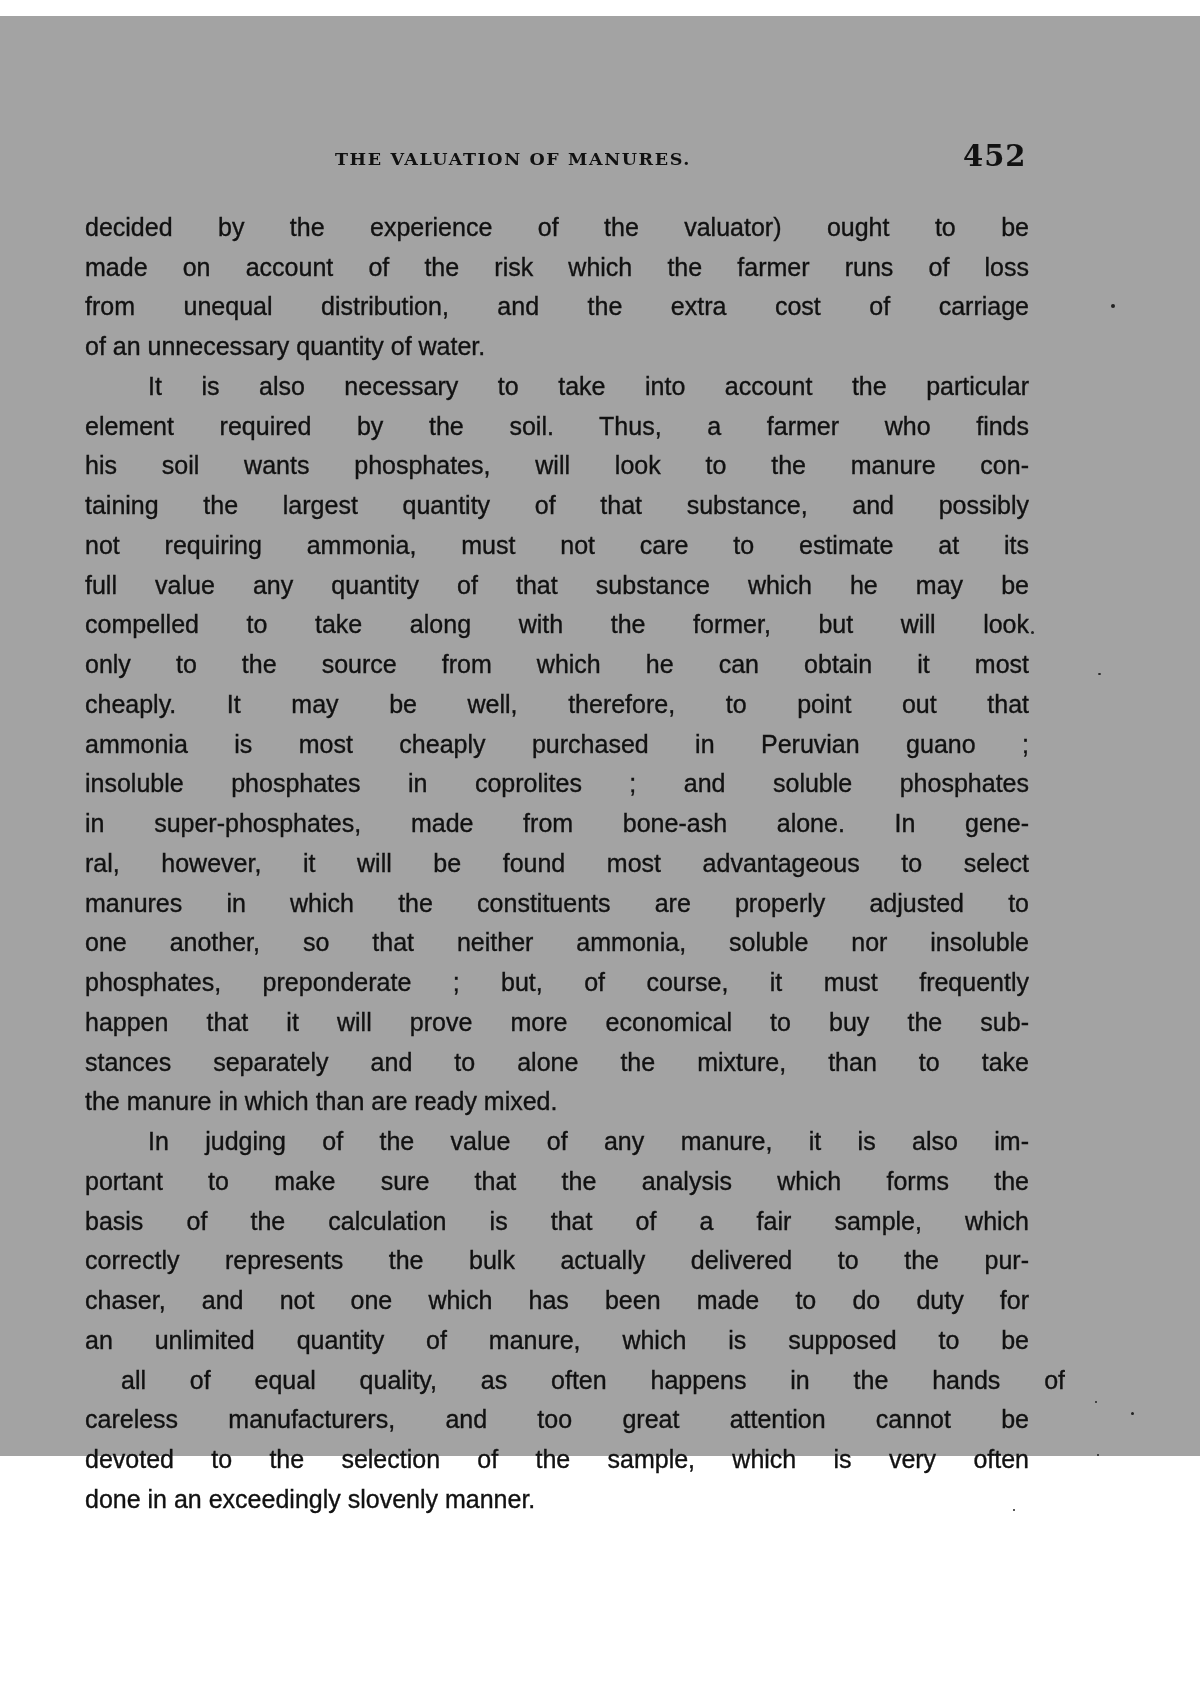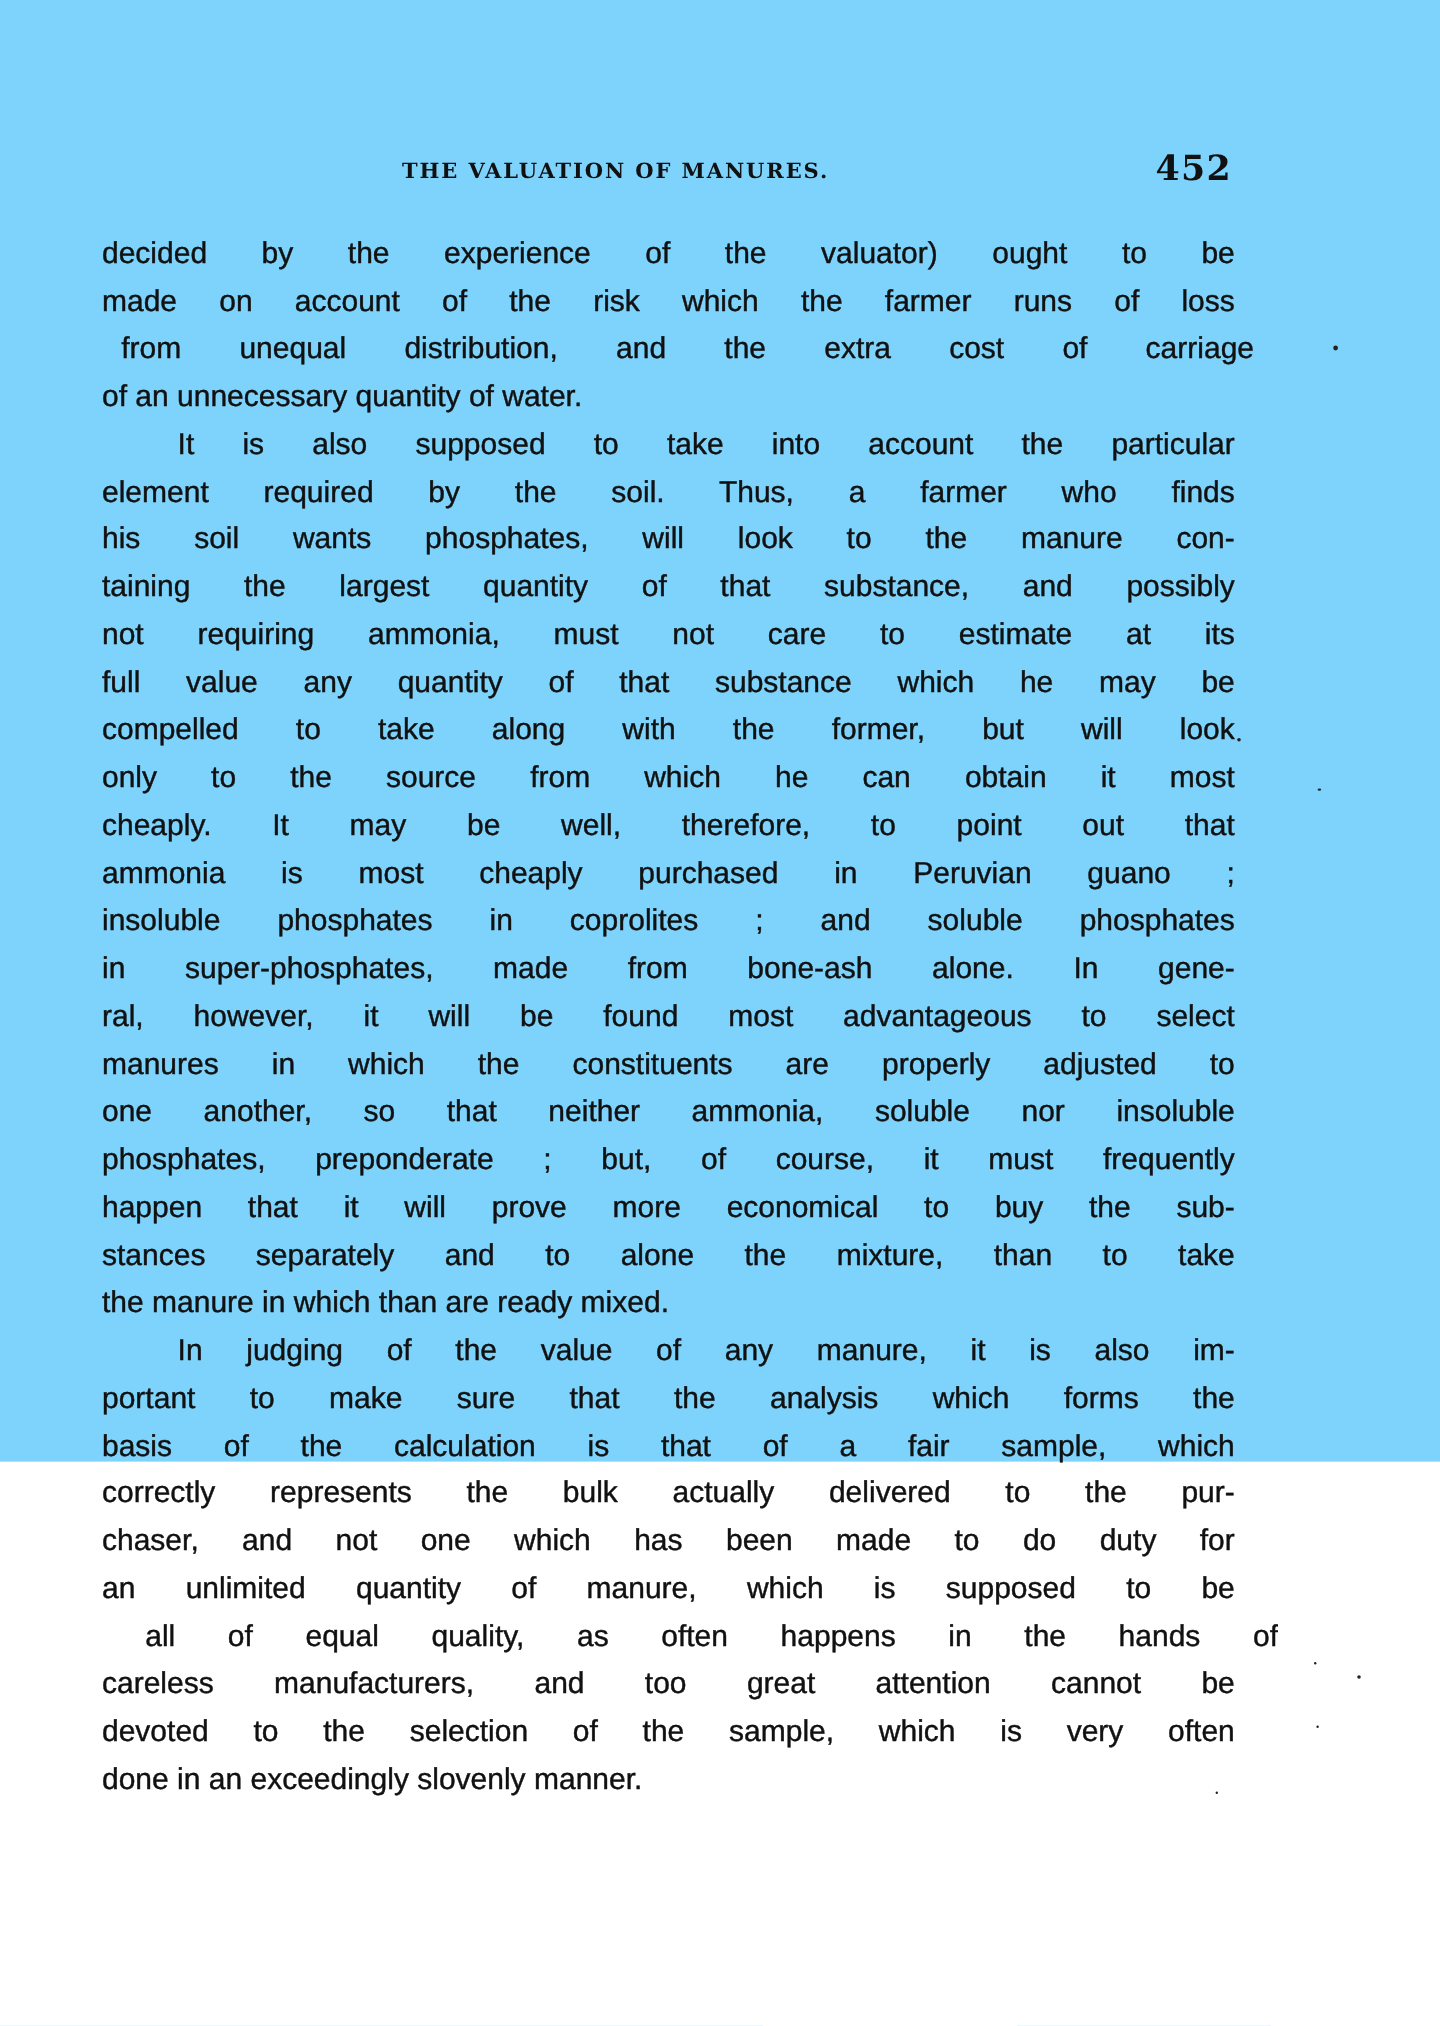--- a/index.html
+++ b/index.html
@@ -10,24 +10,24 @@
     body {
       width: 1200px;
       height: 1688px;
       position: relative;
       overflow: hidden;
       color: #111111;
       font-family: "DejaVu Serif", "Liberation Serif", serif;
     }
     .page {
       position: absolute;
-      left: 0; top: 0;
+      left: 0; top: 16px;
       width: 1200px;
-      height: 1218px;
-      background: #7dd3fc;
+      height: 1440px;
+      background: #a3a3a3;
     }
     .running-head {
       position: absolute;
       left: 335px;
       top: 131px;
       height: 24px;
       line-height: 24px;
       font-family: "DejaVu Serif", "Liberation Serif", serif;
       font-size: 17.5px;
       font-weight: bold;
@@ -88,26 +88,26 @@
 <div class="page">
 
   <div class="running-head">THE VALUATION OF MANURES.</div>
   <div class="page-number">452</div>
 
   <div class="body-text">
 
     <div>
       <div class="line" style="top: 191px; white-space: normal; overflow: hidden;">decided by the experience of the valuator) ought to be</div>
       <div class="line" style="top: 231px; white-space: normal; overflow: hidden;">made on account of the risk which the farmer runs of loss</div>
-      <div class="line" style="top: 270px; white-space: normal; overflow: hidden; margin-left: 16px;">from unequal distribution, and the extra cost of carriage</div>
+      <div class="line" style="top: 270px; white-space: normal; overflow: hidden;">from unequal distribution, and the extra cost of carriage</div>
       <div class="line last" style="top:310px">of an unnecessary quantity of water.</div>
     </div>
 
     <div>
-      <div class="line indent" style="top: 350px; white-space: normal; overflow: hidden;">It is also supposed to take into account the particular</div>
+      <div class="line indent" style="top: 350px; white-space: normal; overflow: hidden;">It is also necessary to take into account the particular</div>
       <div class="line" style="top: 390px; white-space: normal; overflow: hidden;">element required by the soil.  Thus, a farmer who finds</div>
       <div class="line" style="top: 429px; white-space: normal; overflow: hidden;">his soil wants phosphates, will look to the manure con-</div>
       <div class="line" style="top: 469px; white-space: normal; overflow: hidden;">taining the largest quantity of that substance, and possibly</div>
       <div class="line" style="top: 509px; white-space: normal; overflow: hidden;">not requiring ammonia, must not care to estimate at its</div>
       <div class="line" style="top: 549px; white-space: normal; overflow: hidden;">full value any quantity of that substance which he may be</div>
       <div class="line" style="top: 588px; white-space: normal; overflow: hidden;">compelled to take along with the former, but will look</div>
       <div class="line" style="top: 628px; white-space: normal; overflow: hidden;">only to the source from which he can obtain it most</div>
       <div class="line" style="top: 668px; white-space: normal; overflow: hidden;">cheaply.  It may be well, therefore, to point out that</div>
       <div class="line" style="top: 708px; white-space: normal; overflow: hidden;">ammonia is most cheaply purchased in Peruvian guano ;</div>
       <div class="line" style="top: 747px; white-space: normal; overflow: hidden;">insoluble phosphates in coprolites ; and soluble phosphates</div>

